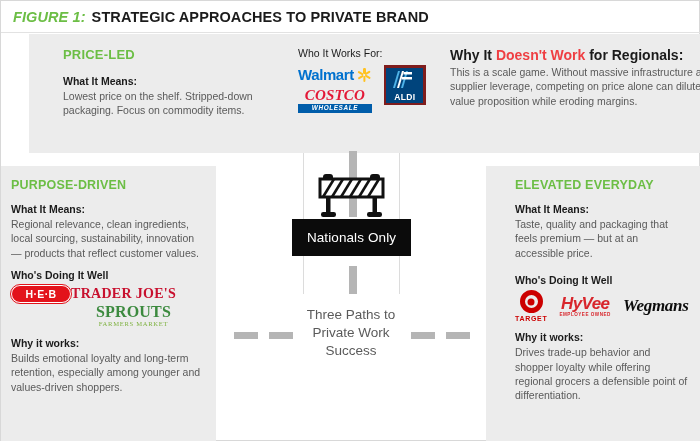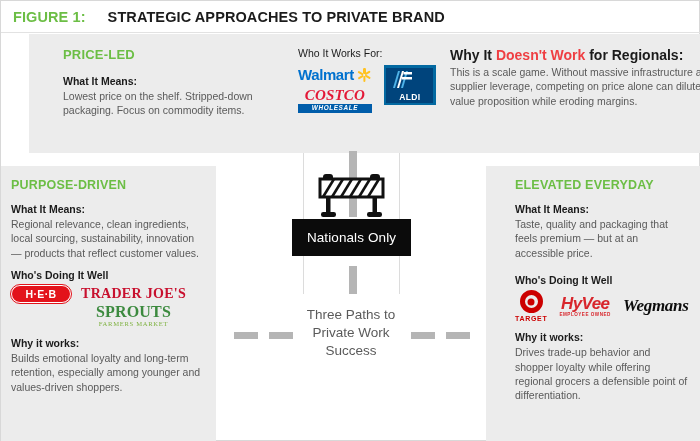--- a/index.html
+++ b/index.html
@@ -17,21 +17,21 @@
   }
 
   
   .header {
     position: absolute; left: 0; top: 0; width: 700px; height: 32px;
     border-bottom: 1px solid #e2e2e2;
     display: flex; align-items: center; padding-left: 12px;
   }
   .fig-label {
     font-size: 14.5px; font-weight: bold; color: #6cbe45;
-    letter-spacing: .1px; margin-right: 22px;
+    letter-spacing: .1px; margin-right: 6px; font-style: italic;
   }
   .fig-title {
     font-size: 14.5px; font-weight: bold; color: #1b1b1b;
     letter-spacing: .1px;
   }
 
   
   .top-panel {
     position: absolute; left: 0; top: 33px; width: 700px; height: 119px;
     background: #ececec;
@@ -85,21 +85,21 @@
     font-style: italic;
   }
   .costco-sub {
     font-size: 6.4px; font-weight: bold; color: #ffffff; background: #005daa;
     letter-spacing: .6px; padding: 1.2px 3px 1.4px; margin-top: 1px;
     display: block; font-style: italic;
   }
 
   
   .aldi {
-    width: 52px; height: 40px; background: #0369a1;
+    width: 42px; height: 40px; background: #7f1d1d;
     padding: 2.5px; display: inline-block;
   }
   .aldi-in {
     width: 100%; height: 100%; background: #00447c;
     display: flex; flex-direction: column; align-items: center;
     justify-content: flex-end; position: relative; padding-bottom: 1px;
   }
   .aldi-mark {
     position: absolute; top: 2px; left: 4px; width: 22px; height: 19px;
   }
@@ -278,21 +278,21 @@
   <div class="side-panel left-panel">
     <div class="cat-head-green-lg">PURPOSE-DRIVEN</div>
 
     <div class="block">
       <div class="sub-head">What It Means:</div>
       <div class="body-text">Regional relevance, clean ingredients, local sourcing, sustainability, innovation — products that reflect customer values.</div>
     </div>
 
     <div class="sub-head">Who's Doing It Well</div>
     <div class="logo-block">
-      <div class="logo-row" style="gap:10px;align-items:center;text-align:center;">
+      <div class="logo-row" style="align-items:center;text-align:center;">
         <div class="heb">H·E·B</div>
         <div class="tjs">TRADER JOE'S</div>
       </div>
       <div class="sprouts" style="margin-left:52px;margin-top:1px;">
         <div class="sprouts-word">SPROUTS</div>
         <div class="sprouts-sub">FARMERS MARKET</div>
       </div>
     </div>
 
     <div class="block">

